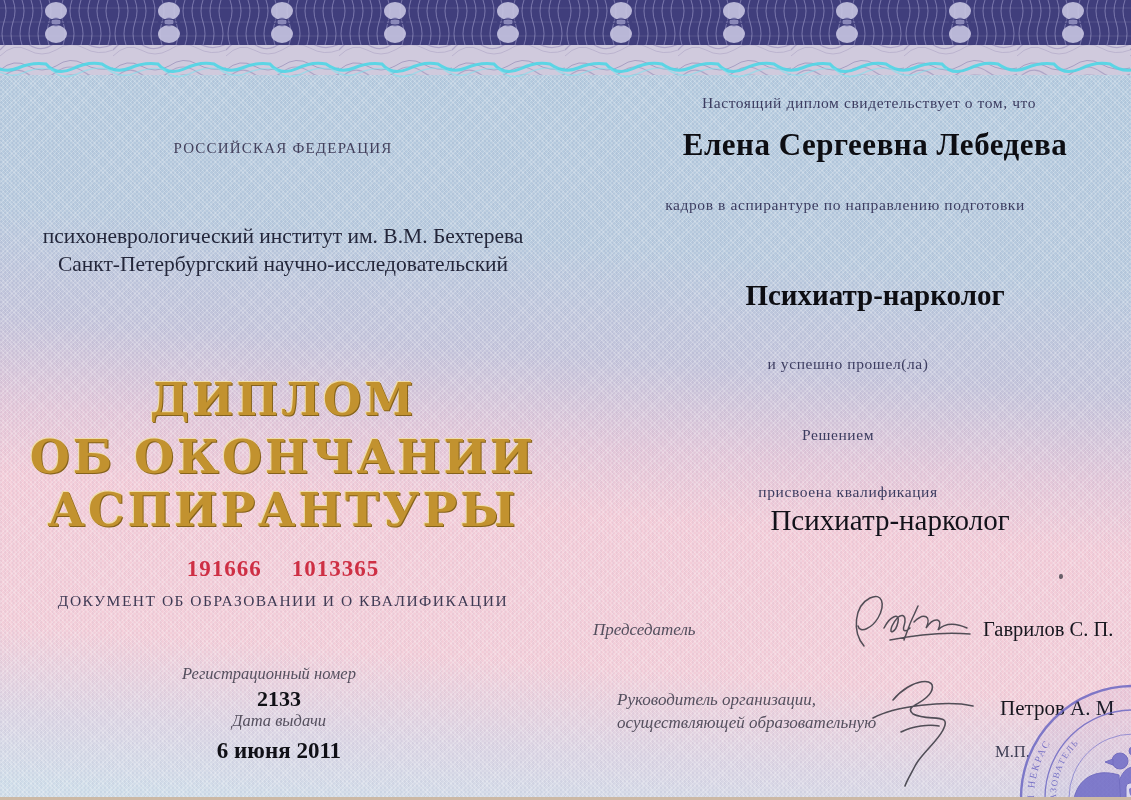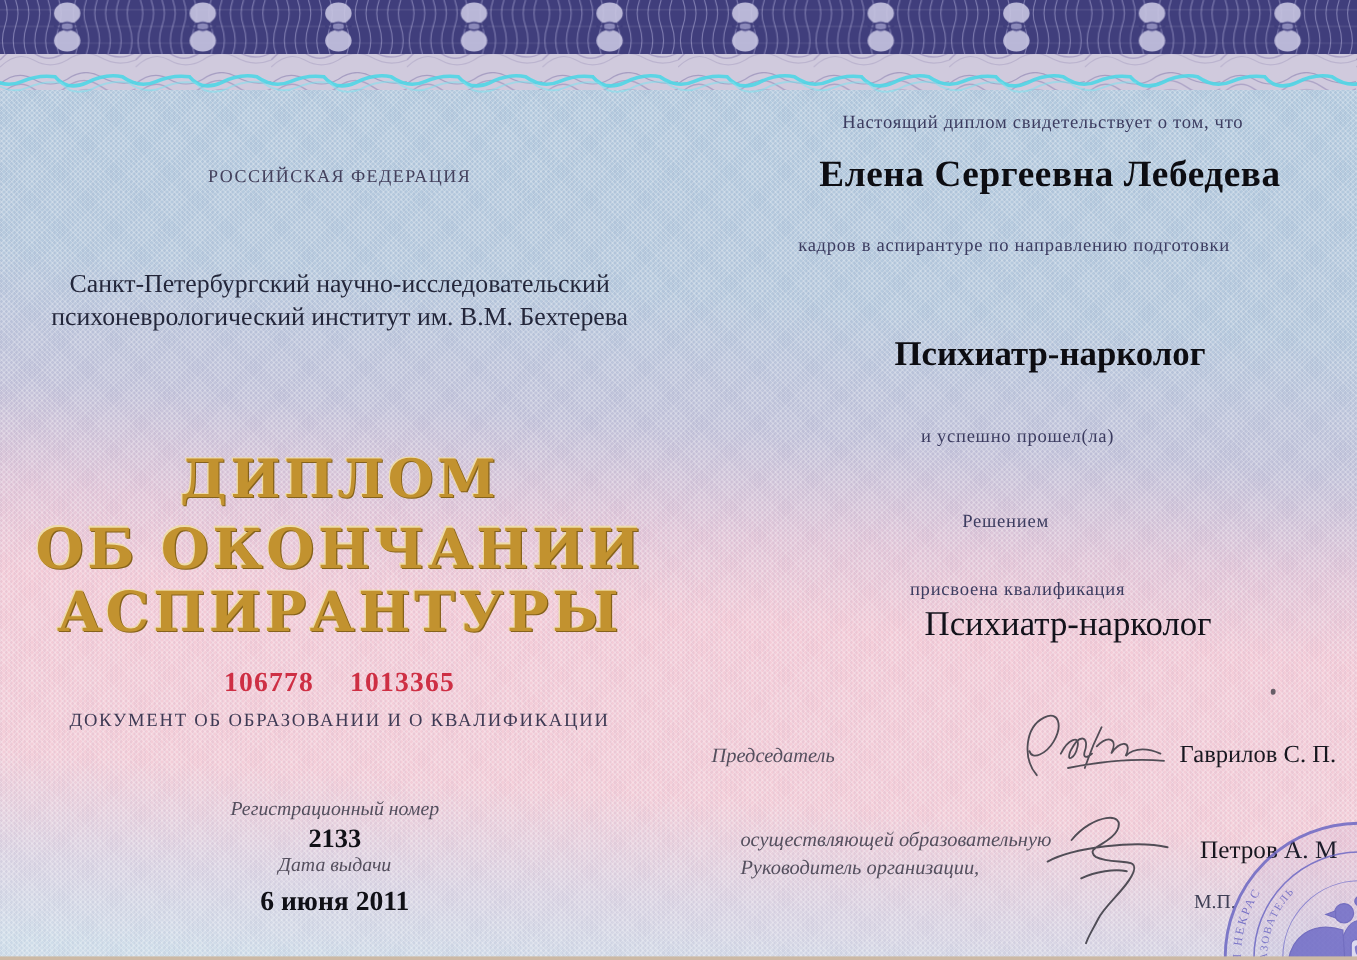--- a/index.html
+++ b/index.html
@@ -63,35 +63,35 @@
       <path d="M-10,64 q14,10 28,4 q14,-6 28,-4 q10,12 26,5 q16,-8 30,-5 q14,10 28,4 q14,-6 28,-4 q10,12 26,5 q16,-8 30,-5 q14,10 28,4 q14,-6 28,-4 q10,12 26,5 q16,-8 30,-5 q14,10 28,4 q14,-6 28,-4 q10,12 26,5 q16,-8 30,-5 q14,10 28,4 q14,-6 28,-4 q10,12 26,5 q16,-8 30,-5 q14,10 28,4 q14,-6 28,-4 q10,12 26,5 q16,-8 30,-5 q14,10 28,4 q14,-6 28,-4 q10,12 26,5 q16,-8 30,-5 q14,10 28,4 q14,-6 28,-4 q10,12 26,5 q16,-8 30,-5 q14,10 28,4 q14,-6 28,-4 q10,12 26,5 q16,-8 30,-5 q14,10 28,4 q14,-6 28,-4 q10,12 26,5 q16,-8 30,-5 q14,10 28,4 q14,-6 28,-4" stroke="#4fd6e6" stroke-width="3" fill="none" opacity="0.9"></path>
       <path transform="translate(5,5)" d="M-10,64 q14,10 28,4 q14,-6 28,-4 q10,12 26,5 q16,-8 30,-5 q14,10 28,4 q14,-6 28,-4 q10,12 26,5 q16,-8 30,-5 q14,10 28,4 q14,-6 28,-4 q10,12 26,5 q16,-8 30,-5 q14,10 28,4 q14,-6 28,-4 q10,12 26,5 q16,-8 30,-5 q14,10 28,4 q14,-6 28,-4 q10,12 26,5 q16,-8 30,-5 q14,10 28,4 q14,-6 28,-4 q10,12 26,5 q16,-8 30,-5 q14,10 28,4 q14,-6 28,-4 q10,12 26,5 q16,-8 30,-5 q14,10 28,4 q14,-6 28,-4 q10,12 26,5 q16,-8 30,-5 q14,10 28,4 q14,-6 28,-4" stroke="#7ee2ee" stroke-width="1.6" fill="none" opacity="0.55"></path>
     </g>
   </svg>
 
   <div>
 
     <div class="abs ctr" style="left:18px;top:140px;width:530px;font-size:15px;letter-spacing:1.2px;color:#43405c;">РОССИЙСКАЯ ФЕДЕРАЦИЯ</div>
 
     <div class="abs ctr" style="left:18px;top:222px;width:530px;font-size:21.5px;line-height:1.32;color:#23263a;">
+      <div>психоневрологический институт им. В.М. Бехтерева</div>
       <div>Санкт-Петербургский научно-исследовательский</div>
-      <div>психоневрологический институт им. В.М. Бехтерева</div>
     </div>
 
     <div class="abs ctr gold" style="left:18px;top:374px;width:530px;font-size:44px;">ДИПЛОМ</div>
     <div class="abs ctr gold" style="left:18px;top:430px;width:530px;font-size:46px;">ОБ ОКОНЧАНИИ</div>
     <div class="abs ctr gold" style="left:18px;top:483px;width:530px;font-size:46px;">АСПИРАНТУРЫ</div>
 
     <div class="abs ctr" style="left:18px;top:556px;width:530px;">
-      <span class="serial" style="margin-right:30px;">106778</span><span class="serial">1013365</span>
+      <span class="serial" style="margin-right:30px;">191666</span><span class="serial">1013365</span>
     </div>
 
     <div class="abs ctr" style="left:18px;top:592px;width:530px;font-size:15.5px;letter-spacing:1.5px;color:#3e3a54;">ДОКУМЕНТ ОБ ОБРАЗОВАНИИ И О КВАЛИФИКАЦИИ</div>
 
-    <div class="abs ctr italic-label" style="left:14px;top:664px;width:530px;font-size:16.5px;">Регистрационный номер</div>
+    <div class="abs ctr italic-label" style="left:4px;top:664px;width:530px;font-size:16.5px;">Регистрационный номер</div>
     <div class="abs ctr" style="left:14px;top:686px;width:530px;font-size:22px;font-weight:bold;color:#101016;">2133</div>
     <div class="abs ctr italic-label" style="left:14px;top:711px;width:530px;font-size:16.5px;">Дата выдачи</div>
     <div class="abs ctr" style="left:14px;top:738px;width:530px;font-size:23px;font-weight:bold;color:#101016;">6 июня 2011</div>
   </div>
 
   <div>
 
     <div class="abs ctr small-caption" style="left:604px;top:94px;width:530px;">Настоящий диплом свидетельствует о том, что</div>
 
     <div class="abs ctr" style="left:610px;top:127px;width:530px;font-size:31px;font-weight:bold;color:#0d0d12;letter-spacing:.5px;">Елена Сергеевна Лебедева</div>
@@ -114,22 +114,22 @@
 
     <div class="abs italic-label" style="left:593px;top:620px;">Председатель</div>
 
     <svg class="abs" style="left:830px;top:588px;" width="150" height="75" viewBox="0 0 150 75" aria-hidden="true">
       <path d="M34,58 C22,44 24,18 40,10 C52,4 56,16 48,30 C42,40 30,46 28,38 M54,40 C60,28 70,24 68,34 C66,44 58,48 62,38 C70,22 78,26 74,38 C72,44 76,44 80,40 M88,18 C80,34 76,46 74,52 M84,34 C94,24 102,28 96,40 C104,28 114,30 108,42 C116,34 128,36 137,40 M60,52 C90,46 118,44 140,46" stroke="#3f3e47" stroke-width="1.5" fill="none" opacity="0.9" stroke-linecap="round"></path>
     </svg>
 
     <div class="abs" style="left:983px;top:618px;width:150px;font-size:20.5px;color:#17171f;">Гаврилов С. П.</div>
 
     <div class="abs italic-label" style="left:617px;top:688px;line-height:23px;">
+      <div>Руководитель организации,</div>
       <div>осуществляющей образовательную</div>
-      <div>Руководитель организации,</div>
     </div>
 
     <svg class="abs" style="left:855px;top:668px;" width="130" height="125" viewBox="0 0 130 125" aria-hidden="true">
       <path d="M38,32 C56,10 84,8 76,24 C70,36 48,38 58,46 C74,54 98,44 88,62 C82,74 66,86 60,98 C56,106 52,112 50,118 M18,50 C40,38 92,32 118,38 M46,64 C58,58 74,56 84,58" stroke="#3f3e47" stroke-width="1.6" fill="none" opacity="0.9" stroke-linecap="round"></path>
     </svg>
 
     <div class="abs" style="left:1000px;top:696px;width:140px;font-size:21px;color:#17171f;">Петров А. М</div>
 
     <div class="abs" style="left:995px;top:742px;font-size:16.5px;color:#3f3f55;">М.П.</div>
 

